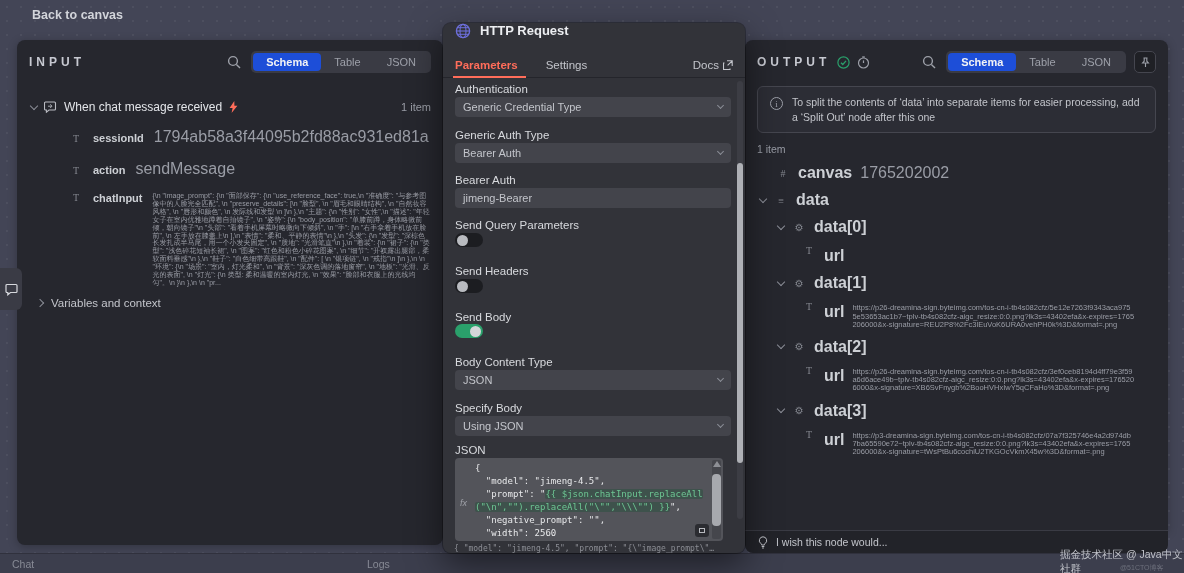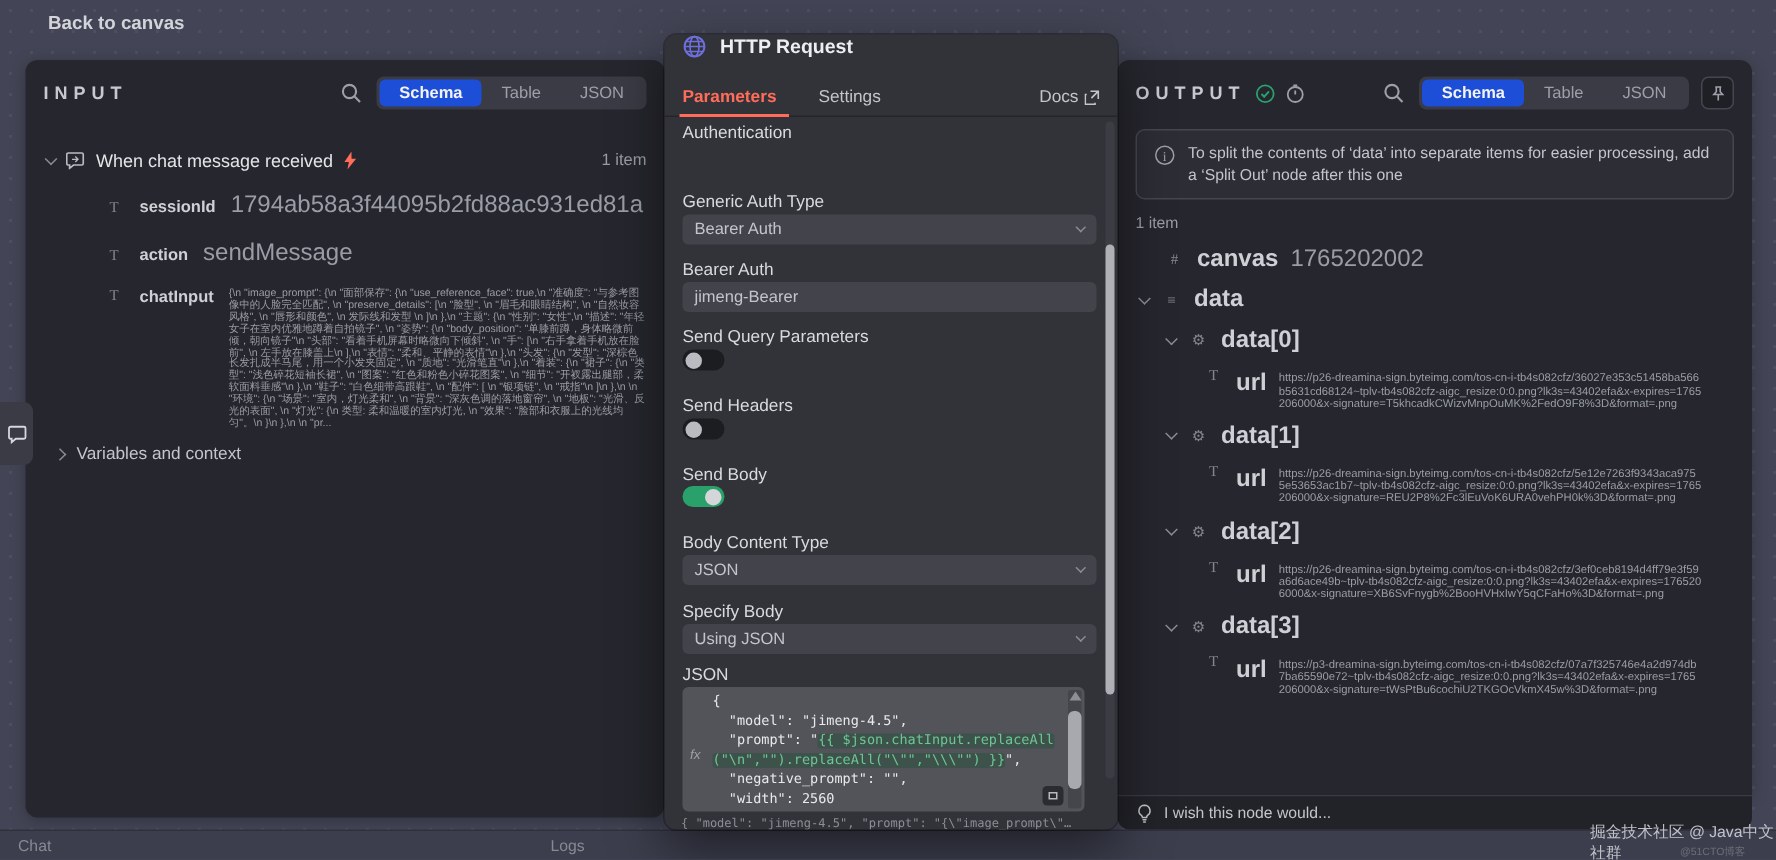--- a/index.html
+++ b/index.html
@@ -199,20 +199,24 @@
       <span>
         <svg width="10" height="10" viewBox="0 0 10 10">
             <path d="M1.5 3h-1v6.5H7v-1" fill="none" stroke="#c3c5cb" stroke-width="1.1"></path>
             <path d="M4 0.8h5.2V6M9.2 0.8 4.6 5.4" fill="none" stroke="#c3c5cb" stroke-width="1.1"></path>
           </svg>
       </span>
     </span>
   </div>
 
   <div class="f-label" style="top:60px;">Authentication</div>
+  <div class="select" style="top:74px;">
+    <span>Generic Credential Type</span>
+    <span class="chev down"></span>
+  </div>
 
   <div class="f-label" style="top:106px;">Generic Auth Type</div>
   <div class="select" style="top:120px;">
     <span>Bearer Auth</span>
     <span class="chev down"></span>
   </div>
 
   <div class="f-label" style="top:151px;">Bearer Auth</div>
   <div class="text-input" style="top:165px;">
     <span>jimeng-Bearer</span>
@@ -317,21 +321,20 @@
   </div>
 
   <div class="out-row" style="margin-left:33px;">
     <span class="chev down"></span>
     <span class="type-ico">⚙</span>
     <span class="key">data[0]</span>
   </div>
   <div class="out-row" style="margin-left:57px; align-items:flex-start;">
     <span class="type-ico">T</span>
     <span class="key" style="margin-top:2px;">url</span>
-    <span class="val url-block">https://p26-dreamina-sign.byteimg.com/tos-cn-i-tb4s082cfz/36027e353c51458ba566b5631cd68124~tplv-tb4s082cfz-aigc_resize:0:0.png?lk3s=43402efa&amp;x-expires=1765206000&amp;x-signature=T5khcadkCWizvMnpOuMK%2FedO9F8%3D&amp;format=.png</span>
   </div>
 
   <div class="out-row" style="margin-left:33px;">
     <span class="chev down"></span>
     <span class="type-ico">⚙</span>
     <span class="key">data[1]</span>
   </div>
   <div class="out-row" style="margin-left:57px; align-items:flex-start;">
     <span class="type-ico">T</span>
     <span class="key" style="margin-top:2px;">url</span>

